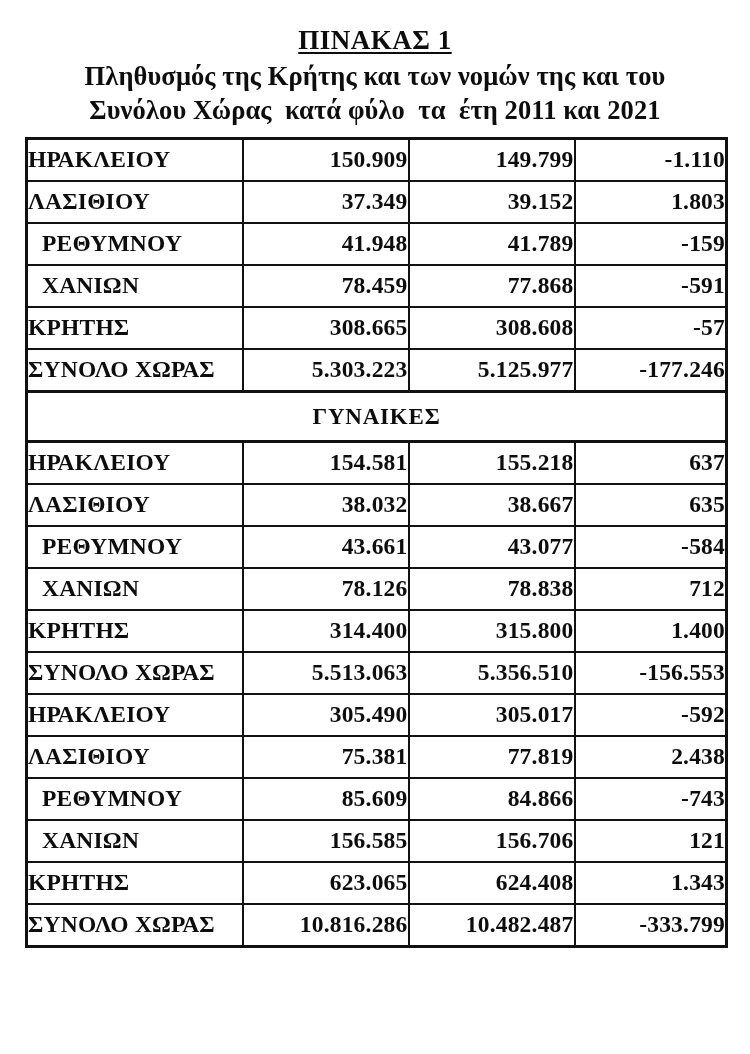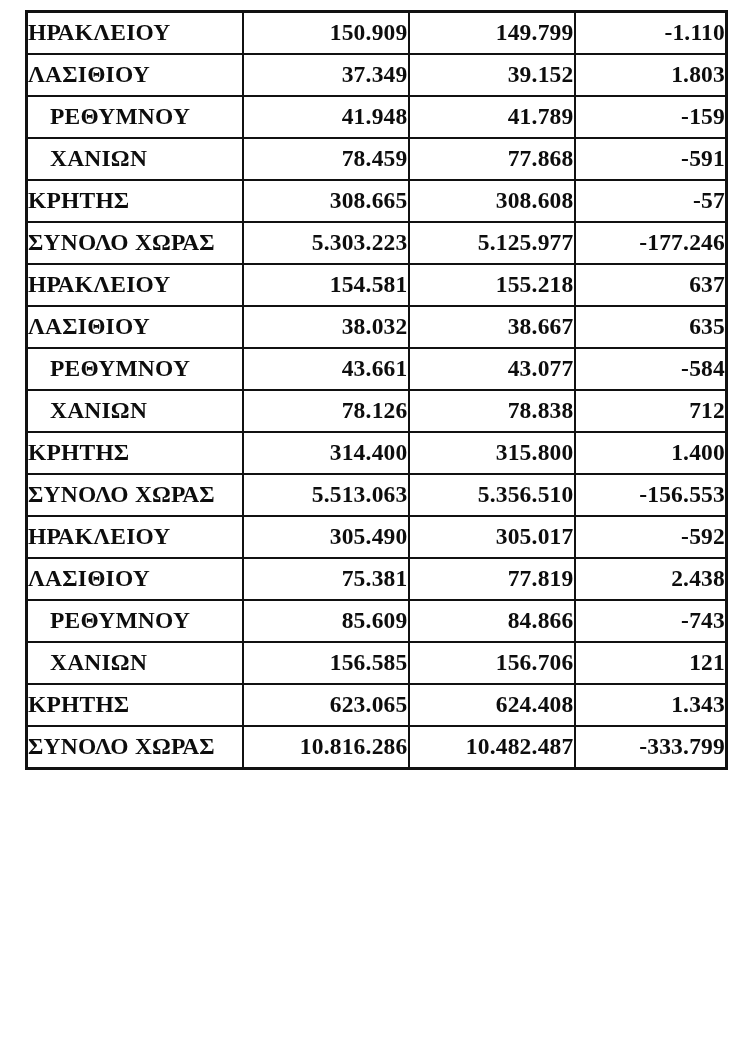--- a/index.html
+++ b/index.html
@@ -104,39 +104,44 @@
 
   
   td.region {
     text-align: left;
     padding-left: 8px;
     letter-spacing: 0.2px;
     font-size: 22.5px;
     border-top: none;
     border-bottom: none;
   }
-  td.region.indent { padding-left: 22px; }
+  td.region.indent { padding-left: 14px; }
   td.num {
     text-align: right;
     padding-right: 7px;
     letter-spacing: 0.2px;
     font-size: 24px;
     border-top: none;
     border-bottom: none;
   }
   tr.data-row td { height: 40px; }
   tr.data-row.last-in-block td {
     border-bottom: none;
   }
 </style>
 </head>
 <body>
 
 <div class="page">
 
+  <div class="title-block">
+    <div class="table-number">ΠΙΝΑΚΑΣ 1</div>
+    <div class="title-line title-line-1">Πληθυσμός της Κρήτης και των νομών της και του</div>
+    <div class="title-line title-line-2">Συνόλου Χώρας  κατά φύλο  τα  έτη 2011 και 2021</div>
+  </div>
 
   <div class="table-wrap">
     <table class="pop-table">
       <colgroup>
         <col class="c-region">
           <col class="c-y1">
           <col class="c-y2">
           <col class="c-diff">
       </colgroup>
       <tbody id="table-body">
@@ -169,20 +174,23 @@
             <td class="num">308.665</td>
             <td class="num">308.608</td>
             <td class="num">-57</td>
           </tr>
           <tr class="data-row last-in-block">
             <td class="region">ΣΥΝΟΛΟ ΧΩΡΑΣ</td>
             <td class="num">5.303.223</td>
             <td class="num">5.125.977</td>
             <td class="num">-177.246</td>
           </tr>
+          <tr class="section-row">
+            <td colspan="4">ΓΥΝΑΙΚΕΣ</td>
+          </tr>
           <tr class="data-row">
             <td class="region">ΗΡΑΚΛΕΙΟΥ</td>
             <td class="num">154.581</td>
             <td class="num">155.218</td>
             <td class="num">637</td>
           </tr>
           <tr class="data-row">
             <td class="region">ΛΑΣΙΘΙΟΥ</td>
             <td class="num">38.032</td>
             <td class="num">38.667</td>

